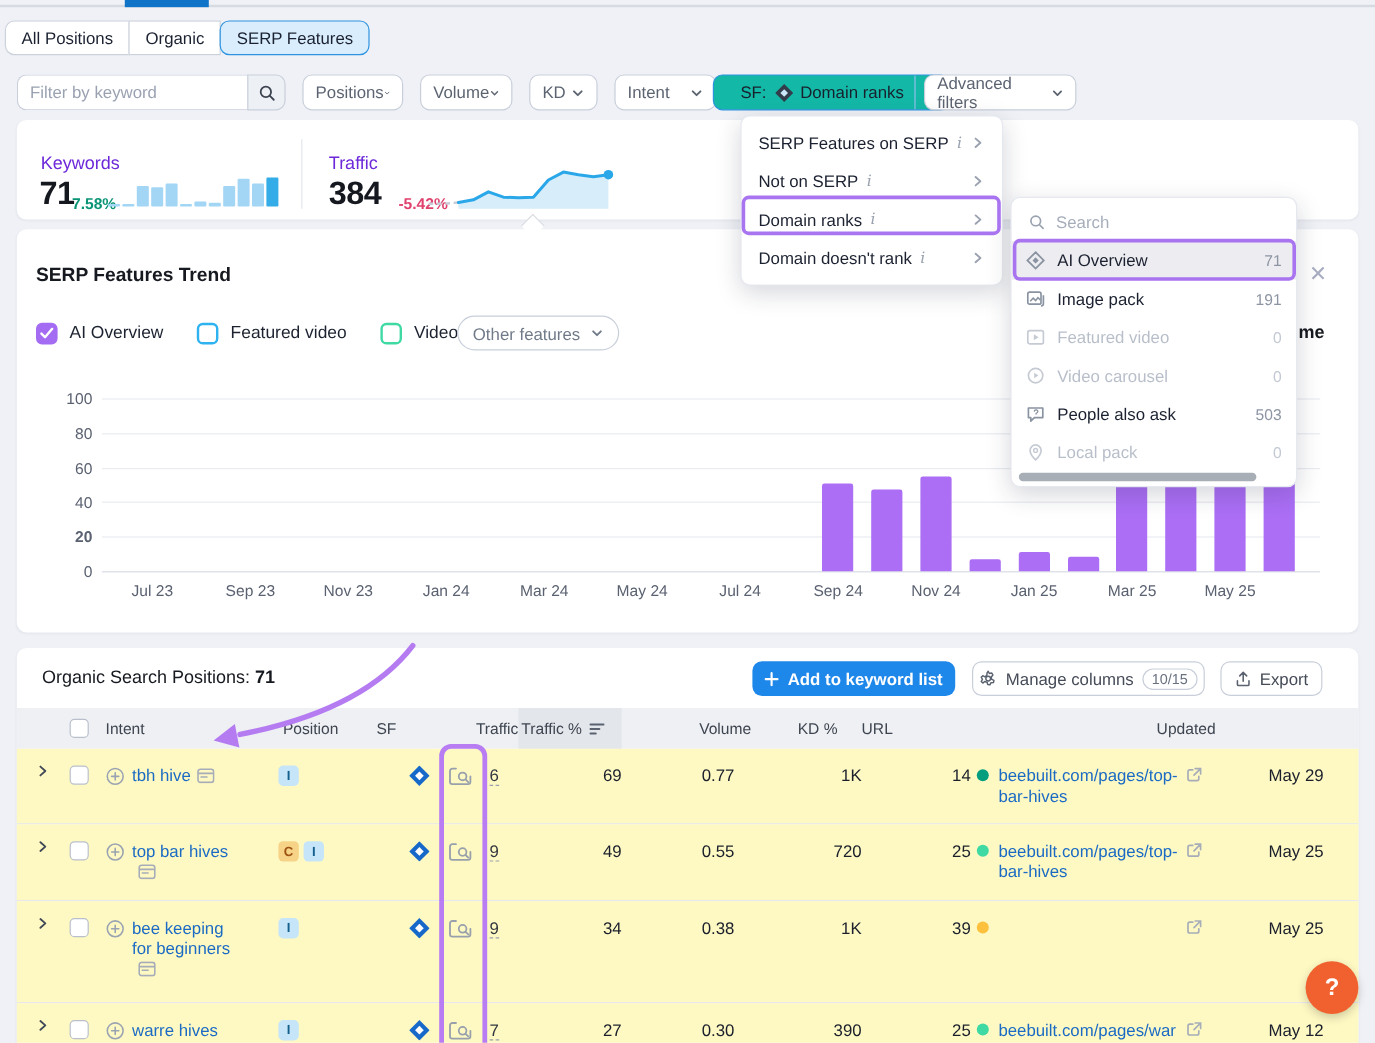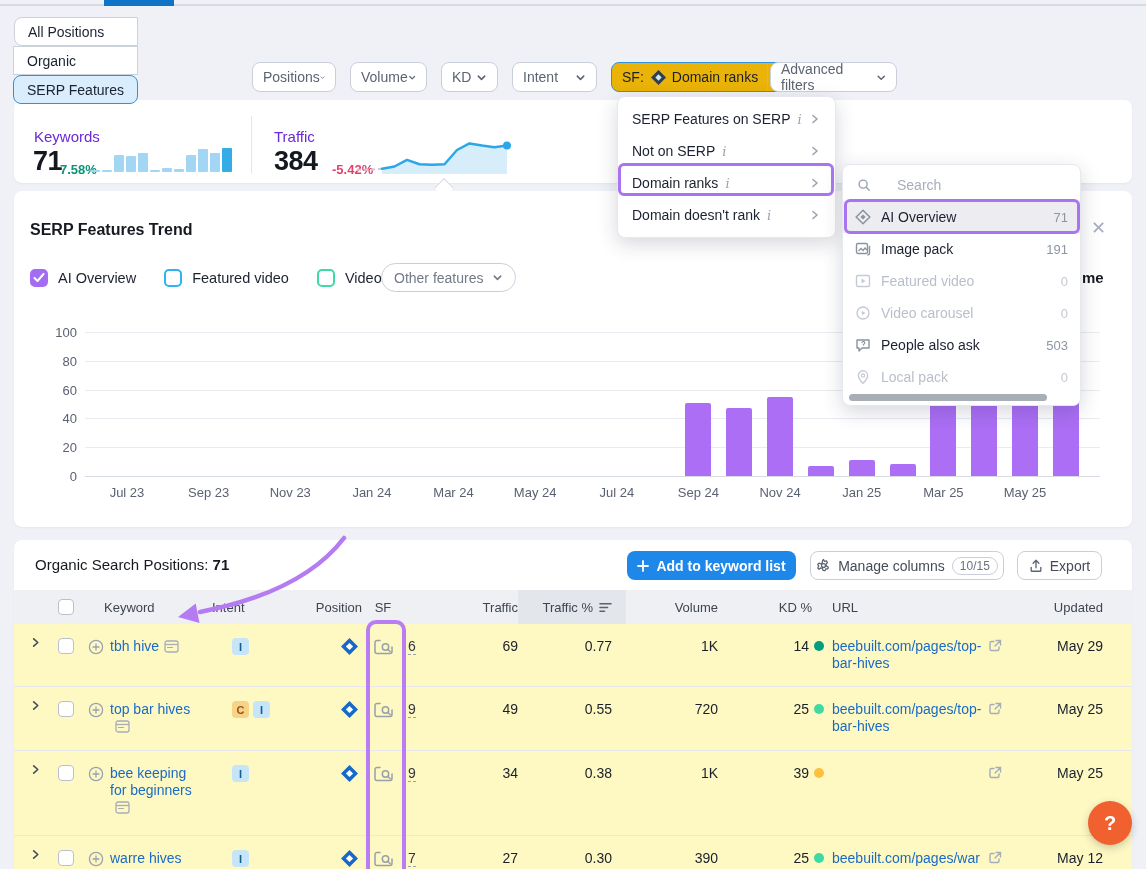--- a/index.html
+++ b/index.html
@@ -11,38 +11,38 @@
     overflow:hidden;
     color:#1a1f2b;
   }
   .abs { position:absolute; }
 
   
   .topstrip { position:absolute; top:0; left:0; right:0; height:6px; border-bottom:2px solid #d6dae1; background:#eff1f6; }
   .topstrip .indicator { position:absolute; top:0; left:104px; width:70px; height:6px; background:#0f74c8; }
 
   
-  .tabs { position:absolute; top:17px; left:14px; display:flex;flex-direction:column; }
+  .tabs { position:absolute; top:17px; left:4px; display:flex; }
   .tab { height:29px; padding:0 13px; display:flex; align-items:center; font-size:14px; color:#1b2130;
          background:#fff; border:1px solid #ccd2dc; margin-left:-1px; cursor:pointer; }
   .tab:first-child { border-radius:8px 0 0 8px; margin-left:0; }
   .tab.sel { background:#d9edfc; border:1.5px solid #2e93df; border-radius:8px; z-index:2; }
 
   
   .filterbar { position:absolute; top:62px; left:0; width:1146px; height:30px; }
   .kwfilter { position:absolute; left:14px; top:0; display:flex; }
   .kwfilter input { width:192px; height:30px; border:1px solid #c9cfda; border-right:none; border-radius:8px 0 0 8px;
                     padding:0 10px; font-size:14px; color:#1b2130; background:#fff; outline:none; font-family:inherit; }
   .kwfilter input::placeholder { color:#9aa2b2; }
   .kw-search-btn { width:32px; height:30px; background:#edf0f4; border:1px solid #c9cfda; border-radius:0 8px 8px 0;
                    display:flex; align-items:center; justify-content:center; cursor:pointer; }
   .fdrop { position:absolute; top:0; height:30px; background:#fff; border:1px solid #c9cfda; border-radius:8px;
            display:flex; align-items:center; justify-content:space-between; padding:0 10px; font-size:14px; color:#5c6472; cursor:pointer; }
-  .sf-chip { position:absolute; left:611px; top:0; height:30px; background:#eab308; border:1.5px solid #2e93df; border-radius:8px;
-             display:flex; align-items:center; padding:0 0 0 10px; font-size:14px; color:#17202c; }
+  .sf-chip { position:absolute; left:594px; top:0; height:30px; background:#14b8a6; border:1.5px solid #2e93df; border-radius:8px;
+             display:flex; align-items:center; padding:0 0 0 22px; font-size:14px; color:#17202c; }
   .sf-chip .sep { width:1px; height:28px; background:#8fc0e8; margin-left:9px; }
   .sf-chip .chip-x { width:28px; height:28px; display:flex; align-items:center; justify-content:center;
                      font-size:15px; font-weight:700; color:#17202c; cursor:pointer; }
 
   
   .panel { position:absolute; left:14px; width:1118px; background:#fff; border-radius:8px; box-shadow:0 1px 2px rgba(20,30,50,.05); }
   .kpi-panel { top:100px; height:83px; z-index:1; }
   .trend-panel { top:191px; height:336px; z-index:2; }
   .table-panel { top:540px; height:400px; z-index:2; border-radius:8px 8px 0 0; }
   .notch { position:absolute; left:437px; top:181px; width:14px; height:14px; background:#fff;
@@ -117,21 +117,21 @@
 
   
   .dropdown { position:absolute; background:#fff; border-radius:8px; border:1px solid #e5e8ee;
               box-shadow:0 6px 20px rgba(25,35,60,.18); z-index:60; }
   .sf-menu { left:617px; top:96px; width:219px; padding:6px 0;text-align:right; }
   .menu-item { height:32px; display:flex; align-items:center; padding:0 14px; font-size:14px; color:#1b2130; cursor:pointer; }
   .menu-item .mi-label { margin-right:7px; }
   .mi-info { font-family:"DejaVu Serif", serif; font-style:italic; font-size:13px; color:#9aa2b0; }
   .mi-chev { margin-left:auto; display:flex; }
   .sf-submenu { left:842px; top:164px; width:239px; padding:4px 0 12px 0; }
-  .subsearch { height:32px; display:flex; align-items:center; gap:26px; padding:0 14px; }
+  .subsearch { height:32px; display:flex; align-items:center; gap:9px; padding:0 14px; }
   .subsearch .ph { font-size:14px; color:#a7aebb; }
   .sub-item { height:32px; display:flex; align-items:center; gap:10px; padding:0 12px; font-size:14px; color:#1b2130; cursor:pointer; }
   .sub-item.hl { background:#ededf1; }
   .sub-item .cnt { margin-left:auto; font-size:13px; color:#8d95a3; }
   .sub-item.dis { color:#b9bfca; }
   .sub-item.dis .cnt { color:#c3c9d2; }
   .subscroll { position:absolute; left:6px; bottom:4px; width:198px; height:7px; border-radius:4px; background:#a8aeb6; }
 
   
   .anno-rect { position:absolute; border:3.5px solid #a874f0; border-radius:6px; z-index:70; pointer-events:none; }
@@ -151,20 +151,29 @@
   <div class="indicator"></div>
 </div>
 
 <div class="tabs">
   <div class="tab">All Positions</div>
   <div class="tab">Organic</div>
   <div class="tab sel">SERP Features</div>
 </div>
 
 <div class="filterbar">
+  <div class="kwfilter">
+    <input type="text" placeholder="Filter by keyword" style="">
+    <div class="kw-search-btn">
+      <svg width="15" height="15" viewBox="0 0 16 16" fill="none">
+          <circle cx="7" cy="7" r="4.6" stroke="#3c4350" stroke-width="1.6"></circle>
+          <path d="M10.6 10.6L14 14" stroke="#3c4350" stroke-width="1.6" stroke-linecap="round"></path>
+        </svg>
+    </div>
+  </div>
   <div class="fdrop" style="left:252px;width:84px">
     <span>Positions</span>
     <svg width="11" height="11" viewBox="0 0 12 12" fill="none">
         <path d="M2.5 4.5L6 8l3.5-3.5" stroke="#5c6472" stroke-width="1.7" stroke-linecap="round" stroke-linejoin="round"></path>
       </svg>
   </div>
   <div class="fdrop" style="left:350px;width:77px">
     <span>Volume</span>
     <svg width="11" height="11" viewBox="0 0 12 12" fill="none">
         <path d="M2.5 4.5L6 8l3.5-3.5" stroke="#5c6472" stroke-width="1.7" stroke-linecap="round" stroke-linejoin="round"></path>
@@ -250,21 +259,21 @@
     <span>Other features</span>
     <svg width="11" height="11" viewBox="0 0 12 12" fill="none">
         <path d="M2.5 4.5L6 8l3.5-3.5" stroke="#717a88" stroke-width="1.7" stroke-linecap="round" stroke-linejoin="round"></path>
       </svg>
   </div>
   <div class="clipped-frag">me</div>
   <div class="chart-area" id="chart-area">
       <div class="gridline zero" style="bottom: 0px;"></div>
       <div class="ylab" style="top: 136px;">0</div>
       <div class="gridline" style="bottom: 28.8px;"></div>
-      <div class="ylab" style="top: 107.2px;">20</div>
+      <div class="ylab" style="top: 107.2px; font-weight: bold;">20</div>
       <div class="gridline" style="bottom: 57.6px;"></div>
       <div class="ylab" style="top: 78.4px;">40</div>
       <div class="gridline" style="bottom: 86.4px;"></div>
       <div class="ylab" style="top: 49.6px;">60</div>
       <div class="gridline" style="bottom: 115.2px;"></div>
       <div class="ylab" style="top: 20.8px;">80</div>
       <div class="gridline" style="bottom: 144px;"></div>
       <div class="ylab" style="top: -8px;">100</div>
       <div class="cbar" style="left: 600.455px; height: 73.44px; background: rgb(171, 110, 245);"></div>
       <div class="cbar" style="left: 641.273px; height: 67.68px; background: rgb(171, 110, 245);"></div>
@@ -315,23 +324,20 @@
         <path d="M8 10V2M4.7 4.8L8 1.5l3.3 3.3" stroke="#5b6270" stroke-width="1.5" stroke-linecap="round" stroke-linejoin="round"></path>
         <path d="M2.5 9.5V13a1 1 0 001 1h9a1 1 0 001-1V9.5" stroke="#5b6270" stroke-width="1.5" stroke-linecap="round"></path>
       </svg>
     <span>Export</span>
   </div>
   <div class="thead tgrid" id="thead">
       <div class="hc"></div>
       <div class="hc">
         <span class="cb"></span>
       </div>
-      <div class="hc pad16">
-        <span>Keyword</span>
-      </div>
       <div class="hc">
         <span>Intent</span>
       </div>
       <div class="hc right">
         <span>Position</span>
       </div>
       <div class="hc center">
         <span>SF</span>
       </div>
       <div class="hc"></div>

